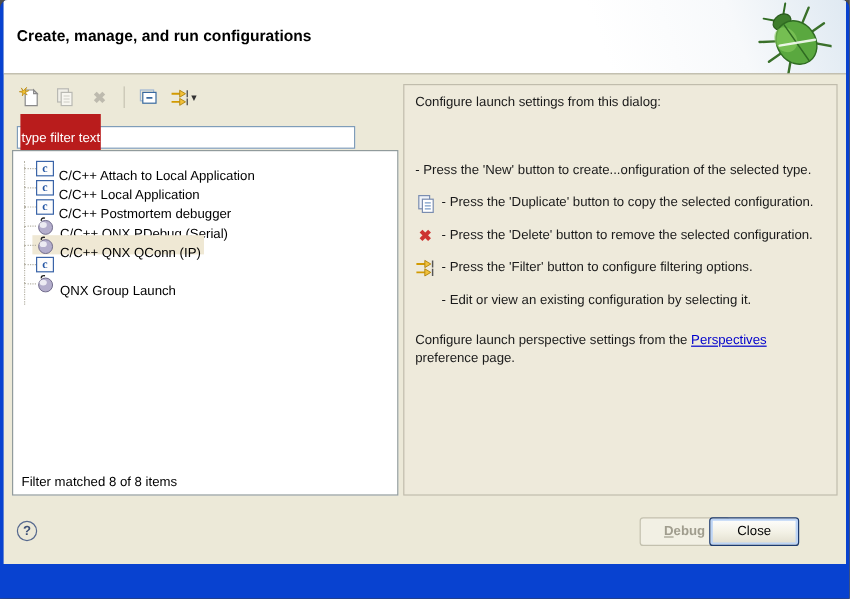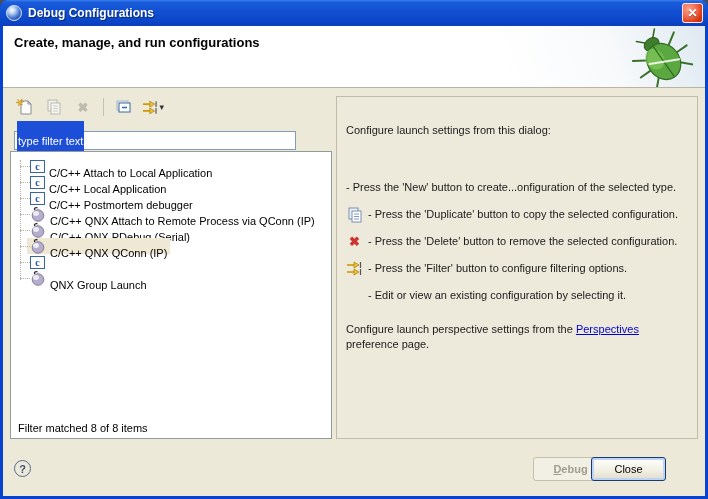--- a/index.html
+++ b/index.html
@@ -35,39 +35,39 @@
   }
 
   .content{ position:relative; width:702px; height:470px; background:#ece9d8; overflow:hidden; }
 
   
   .header{
     position:absolute; left:0; top:0; width:702px; height:62px;
     background:linear-gradient(250deg,#dfe9f2 0%, #f7f9fb 14%, #ffffff 30%);
     border-bottom:1px solid #b9b5a5;
   }
-  .header-title{ position:absolute; left:11px; top:9px; font-size:13px; font-weight:bold; color:#000; }
+  .header-title{ position:absolute; left:11px; top:22px; font-size:13px; font-weight:bold; color:#000; }
   .bug{ position:absolute; right:12px; top:1px; }
 
   
   .toolbar{ position:absolute; left:10px; top:68px; height:26px; display:flex; align-items:center; gap:5px; }
   .tbtn{ width:24px; height:22px; display:flex; align-items:center; justify-content:center; border:1px solid transparent; }
   .tsep{ width:1px; height:18px; background:#c6c2b2; margin:0 3px; }
   .x-glyph{ font-size:13px; font-weight:bold; }
   .x-disabled{ color:#bdbaae; }
   .x-red{ color:#cd3331; }
   .drop-arrow{ font-size:9px; color:#333; margin-left:1px; }
 
   
   .filter-input{
     position:absolute; left:11px; top:105px; width:282px; height:19px;
     background:#fff; border:1px solid #7f9db9; font-size:11px;
     display:flex; align-items:center; padding:0 2px; cursor:text;
   }
-  .filter-input .sel{ background:#1d4ed8; color:#fff; padding:14px 1px; }
+  .filter-input .sel{ background:#b91c1c; color:#fff; padding:14px 1px; }
 
   
   .tree-panel{
     position:absolute; left:7px; top:125px; width:322px; height:288px;
     background:#fff; border:1px solid #919b9c;
   }
   .tree-rows{ position:absolute; left:0; top:6px; right:0; }
   .tree-row{ position:relative; height:16px; display:flex; align-items:center; padding-left:16px; cursor:pointer; }
   .tree-row::before{ content:""; position:absolute; left:9px; top:8px; width:10px; border-top:1px dotted #b6b3a6; }
   .tree-vline{ position:absolute; left:9px; top:8px; height:120px; border-left:1px dotted #b6b3a6; }
@@ -78,21 +78,21 @@
     width:15px; height:13px; flex:0 0 auto; background:#fdfdfd; border:1px solid #3a64a8;
     color:#2456a4; font-size:10px; font-weight:bold; line-height:11px; text-align:center;
     font-family:"Liberation Serif", serif;
   }
   .qnx-icon{ width:16px; height:16px; flex:0 0 auto; }
   .tree-status{ position:absolute; left:7px; bottom:4px; font-size:11px; color:#000; }
 
   
   .info-panel{
     position:absolute; left:333px; top:70px; width:362px; height:343px;
-    background:#eeeadb; border:1px solid #c0bcac; padding:27px 9px; font-size:11px; color:#1a1a1a;
+    background:#eeeadb; border:1px solid #c0bcac; padding:8px 9px; font-size:11px; color:#1a1a1a;
   }
   .info-intro{ margin-bottom:13px; }
   .bullet{ display:flex; align-items:flex-start; gap:5px; margin-bottom:11px; min-height:16px; }
   .bullet .bicon{ width:17px; flex:0 0 auto; display:flex; justify-content:center; }
   .bullet.noicon{ padding-left:0;margin-top:44px; }
   .bullet.indent{ padding-left:22px; }
   .bullet-text{ line-height:15px; }
   .persp{ margin-top:18px; line-height:15px; }
   .link{ color:#0000cc; text-decoration:underline; cursor:pointer; }
 
@@ -118,25 +118,20 @@
   .mnemonic{ text-decoration:underline; }
 
   
   svg{ display:block; }
 </style>
 </head>
 <body>
 
 <div class="window">
 
-  <div class="titlebar">
-    <span class="app-icon"></span>
-    <span class="title-text">Debug Configurations</span>
-    <span class="close-btn">✕</span>
-  </div>
 
   <div class="content">
 
     <div class="header">
       <div class="header-title">Create, manage, and run configurations</div>
       <span class="bug">
         <svg width="62" height="60" viewBox="0 0 60 60">
           <g transform="rotate(-35 30 32)" stroke-linecap="round">
             <path d="M26 10 L19 3" stroke="#2f6b22" stroke-width="1.6" fill="none"></path>
             <path d="M34 10 L41 3" stroke="#2f6b22" stroke-width="1.6" fill="none"></path>
@@ -217,32 +212,20 @@
           </span>
         </div>
 
         <div class="tree-row">
           <span class="row-inner">
             <span class="c-icon">c</span>
             <span class="tree-label">C/C++ Postmortem debugger</span>
           </span>
         </div>
 
-        <div class="tree-row">
-          <span class="row-inner">
-            <span class="qnx-icon">
-              <svg width="16" height="16" viewBox="0 0 16 16">
-                <path d="M4.5 4 Q4 1.2 7.5 1.8" stroke="#222" stroke-width="1.2" fill="none"></path>
-                <circle cx="8" cy="9.5" r="5.8" fill="#b4aecc" stroke="#6d6788" stroke-width="0.8"></circle>
-                <ellipse cx="6" cy="7.5" rx="3" ry="2.4" fill="#ffffff" opacity="0.75"></ellipse>
-              </svg>
-            </span>
-            <span class="tree-label">C/C++ QNX Attach to Remote Process via QConn (IP)</span>
-          </span>
-        </div>
 
         <div class="tree-row">
           <span class="row-inner">
             <span class="qnx-icon">
               <svg width="16" height="16" viewBox="0 0 16 16">
                 <path d="M4.5 4 Q4 1.2 7.5 1.8" stroke="#222" stroke-width="1.2" fill="none"></path>
                 <circle cx="8" cy="9.5" r="5.8" fill="#b4aecc" stroke="#6d6788" stroke-width="0.8"></circle>
                 <ellipse cx="6" cy="7.5" rx="3" ry="2.4" fill="#ffffff" opacity="0.75"></ellipse>
               </svg>
             </span>

